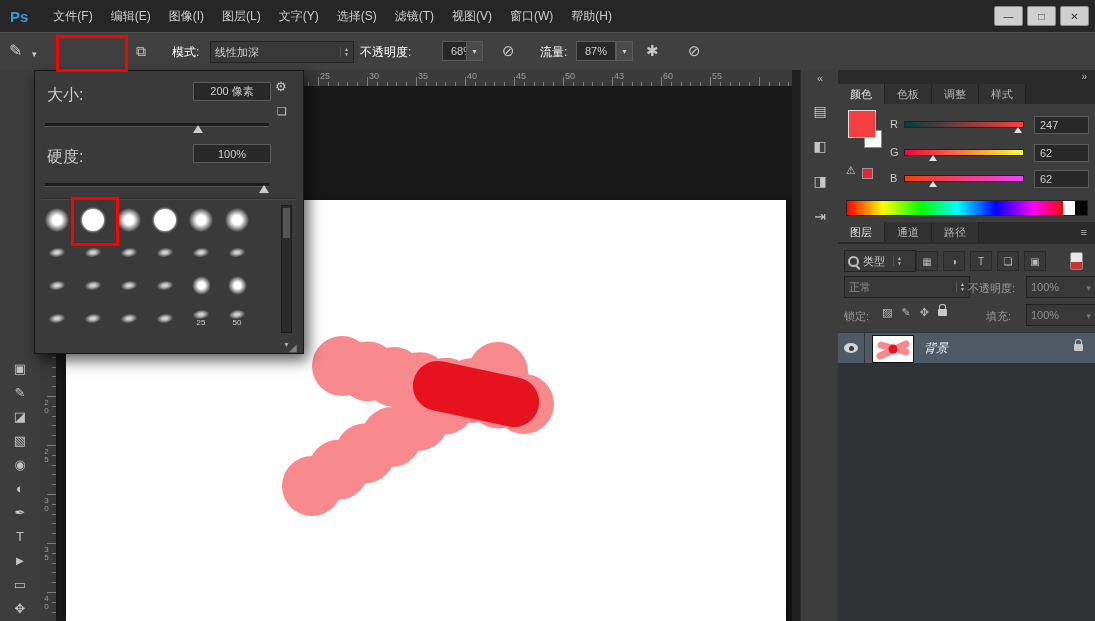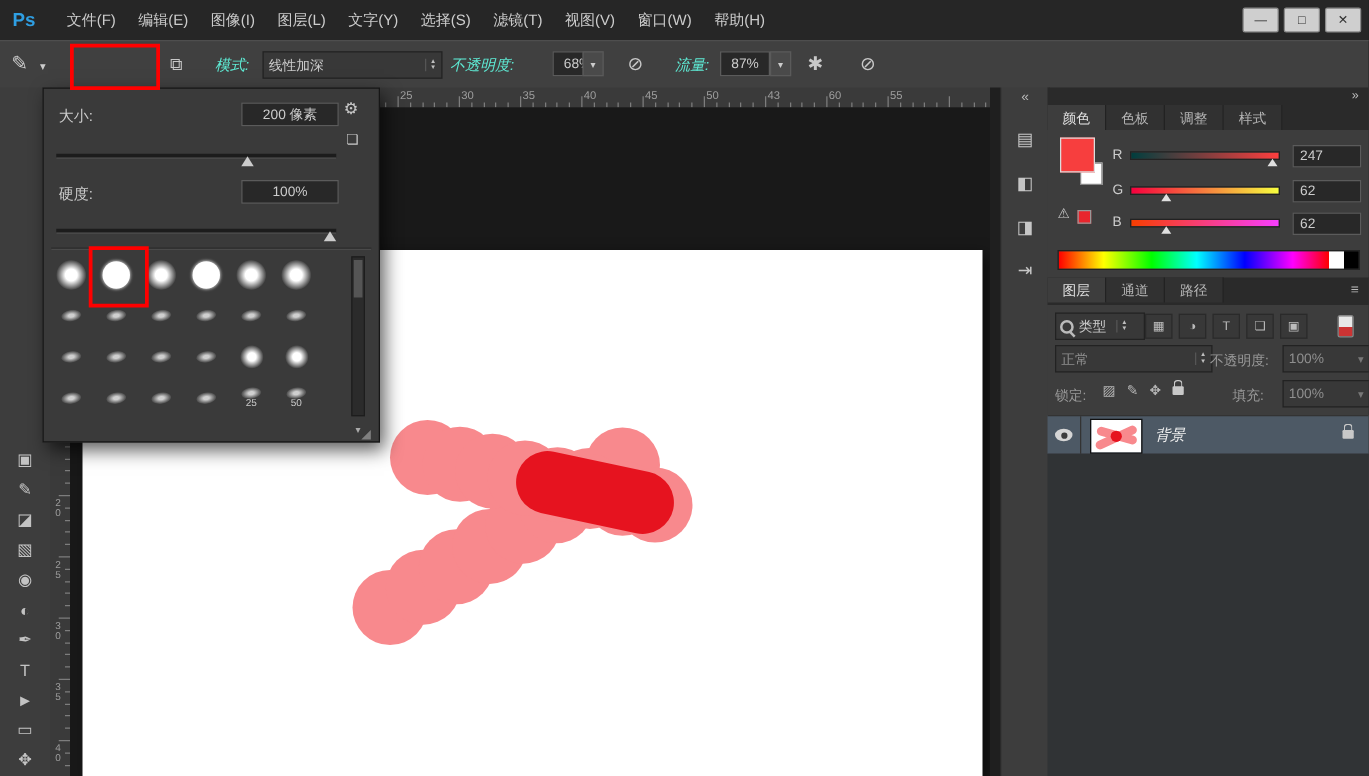--- a/index.html
+++ b/index.html
@@ -11,21 +11,21 @@
   #pslogo{margin:0 16px 0 10px;color:#2f9fe3;font-weight:bold;font-size:15px;}
   #menus{display:flex;height:100%;}
   .menu-item{padding:0 9px;height:100%;display:flex;align-items:center;cursor:default;}
   #winctrls{margin-left:auto;display:flex;gap:4px;margin-right:6px;}
   .winbtn{width:27px;height:18px;background:#cfcfcf;border:1px solid #8a8a8a;border-radius:2px;
     color:#333;font-size:10px;display:flex;align-items:center;justify-content:center;}
   
   #optionsbar{position:absolute;left:0;top:32px;width:1095px;height:38px;background:#404040;
     border-top:1px solid #4e4e4e;border-bottom:1px solid #282828;}
   .icononly{position:absolute;color:#c8c8c8;}
-  .obar-label{position:absolute;color:#5eead4;font-size:12px;font-style:italic;}
+  .obar-label{position:absolute;color:#ffffff;font-size:12px;}
   .valbox{background:#282828;border:1px solid #5b5b5b;color:#cccccc;font-size:11px;
     display:flex;align-items:center;justify-content:center;position:absolute;}
   .combo{position:absolute;background:#383838;border:1px solid #222;display:flex;align-items:center;
     justify-content:space-between;padding:0 4px;color:#cccccc;font-size:11px;}
   .spin{display:flex;flex-direction:column;align-items:center;justify-content:center;
     border-left:1px solid #555;padding-left:3px;margin-left:4px;}
   .spin::before{content:"▲";font-size:5px;line-height:5px;color:#bfbfbf;}
   .spin::after{content:"▼";font-size:5px;line-height:5px;color:#bfbfbf;}
   .caret::after{content:"▾";font-size:9px;color:#cccccc;}
   .dropbtn{position:absolute;width:15px;height:18px;background:#4a4a4a;border:1px solid #5a5a5a;
@@ -53,21 +53,21 @@
     border-right:1px solid #222;overflow:hidden;}
   .vtick{position:absolute;right:0;height:1px;background:#7d7d7d;}
   .vnum{position:absolute;left:2px;font-size:8px;color:#9d9d9d;writing-mode:vertical-rl;
     text-orientation:upright;letter-spacing:-1px;}
   #pasteboard{position:absolute;left:56px;top:86px;width:736px;height:535px;background:#191919;}
   #canvaswhite{position:absolute;left:66px;top:200px;width:720px;height:421px;background:#ffffff;
     box-shadow:4px 4px 12px rgba(0,0,0,.6);}
   
   #brushpanel{position:absolute;left:34px;top:70px;width:268px;height:282px;background:#3a3a3a;
     border:1px solid #161616;box-shadow:4px 6px 14px rgba(0,0,0,.65);z-index:20;}
-  .bp-label{position:absolute;color:#cccccc;font-size:12px;}
+  .bp-label{position:absolute;color:#cccccc;font-size:16px;}
   .slidertrack{position:absolute;height:3px;background:#1c1c1c;border-bottom:1px solid #555;}
   .sliderthumb{position:absolute;top:2px;width:0;height:0;border-left:5px solid transparent;
     border-right:5px solid transparent;border-bottom:8px solid #cccccc;}
   #bsep{position:absolute;left:6px;top:127px;width:256px;height:1px;background:#2a2a2a;
     border-bottom:1px solid #4a4a4a;}
   #bgrid{position:absolute;left:4px;top:132px;width:216px;display:flex;flex-wrap:wrap;}
   .bcell{width:36px;height:33px;display:flex;flex-direction:column;align-items:center;
     justify-content:center;position:relative;}
   .bp-soft{width:24px;height:24px;border-radius:50%;
     background:radial-gradient(circle,#ffffff 28%,rgba(255,255,255,0) 72%);}

